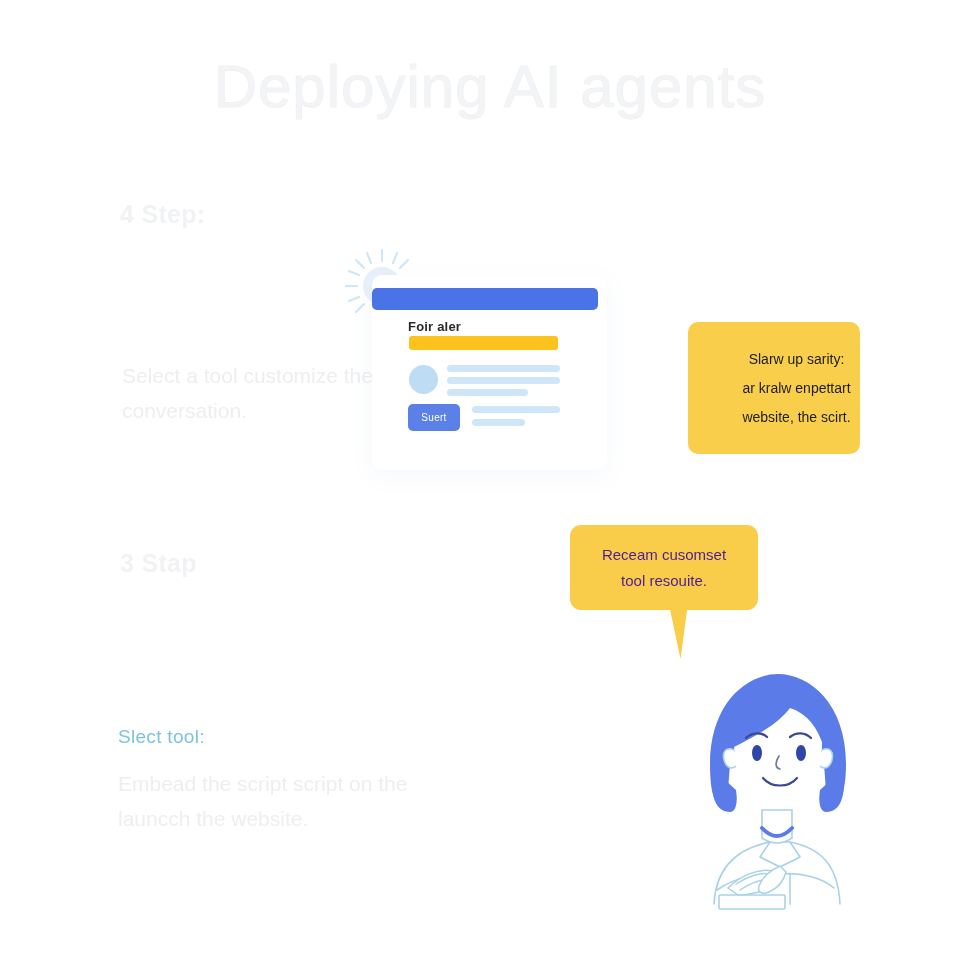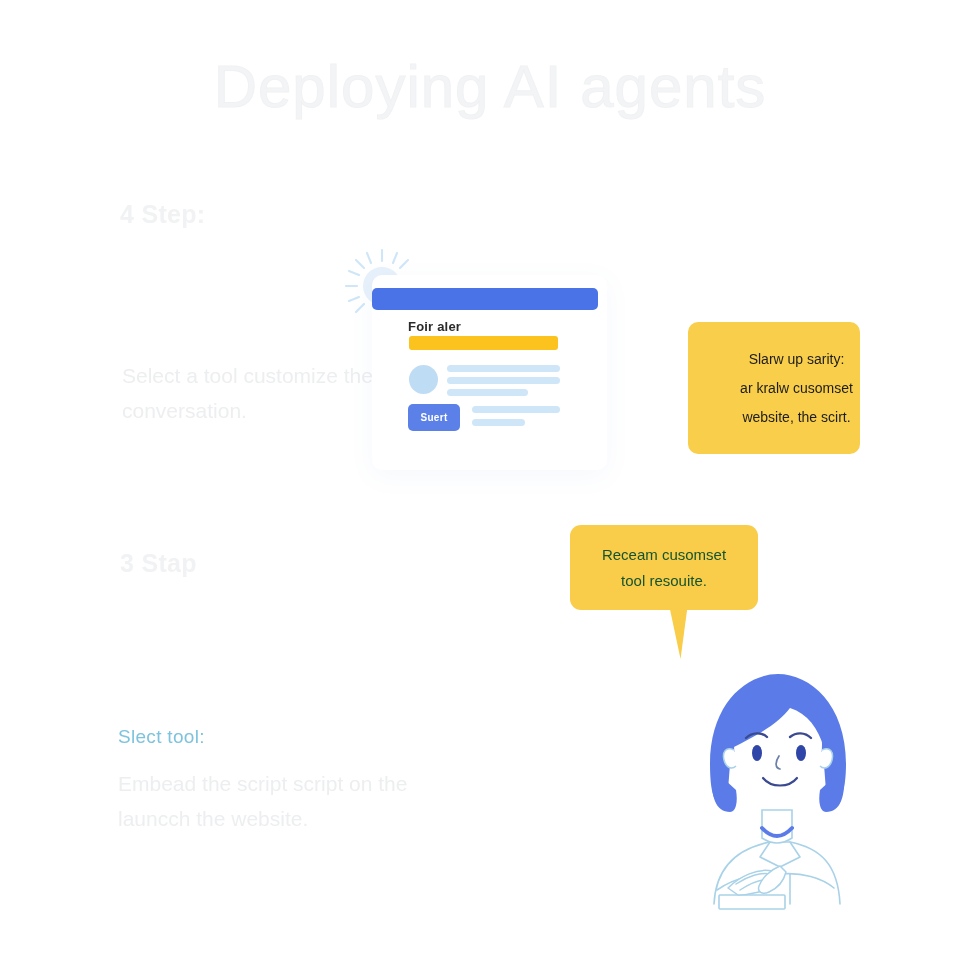--- a/index.html
+++ b/index.html
@@ -133,21 +133,21 @@
     top: 164px;
     width: 52px;
     height: 27px;
     background: #5b80e8;
     border-radius: 5px;
     display: flex;
     align-items: center;
     justify-content: center;
     color: #ffffff;
     font-size: 10px;
-    font-weight: 700;
+    font-weight: 400;
     letter-spacing: 0.3px;
   }
   #sun-icon {
     position: absolute;
     left: 10px;
     top: 4px;
     width: 84px;
     height: 84px;
   }
 
@@ -186,21 +186,21 @@
     background: #f9cd49;
     border-radius: 11px;
     display: flex;
     flex-direction: column;
     align-items: center;
     justify-content: center;
     gap: 9px;
   }
   #speech-bubble div {
     font-size: 15px;
-    color: #14532d;
+    color: #4c1d95;
     text-align: center;
     white-space: nowrap;
   }
   #speech-tail {
     position: absolute;
     left: 675px;
     top: 607px;
     width: 0;
     height: 0;
     border-left: 18px solid #f9cd49;
@@ -261,21 +261,21 @@
     <div class="ph-line" id="ph1"></div>
     <div class="ph-line" id="ph2"></div>
     <div class="ph-line" id="ph3"></div>
     <div class="ph-line" id="ph4"></div>
     <div class="ph-line" id="ph5"></div>
     <div id="card-button">Suert</div>
   </div>
 
   <div id="note-box">
     <div>Slarw up sarity:</div>
-    <div>ar kralw cusomset</div>
+    <div>ar kralw enpettart</div>
     <div>website, the scirt.</div>
   </div>
 
   <div id="speech-tail"></div>
   <div id="speech-bubble">
     <div>Receam cusomset</div>
     <div>tool resouite.</div>
   </div>
 
   <svg id="character" viewBox="0 0 230 260">

